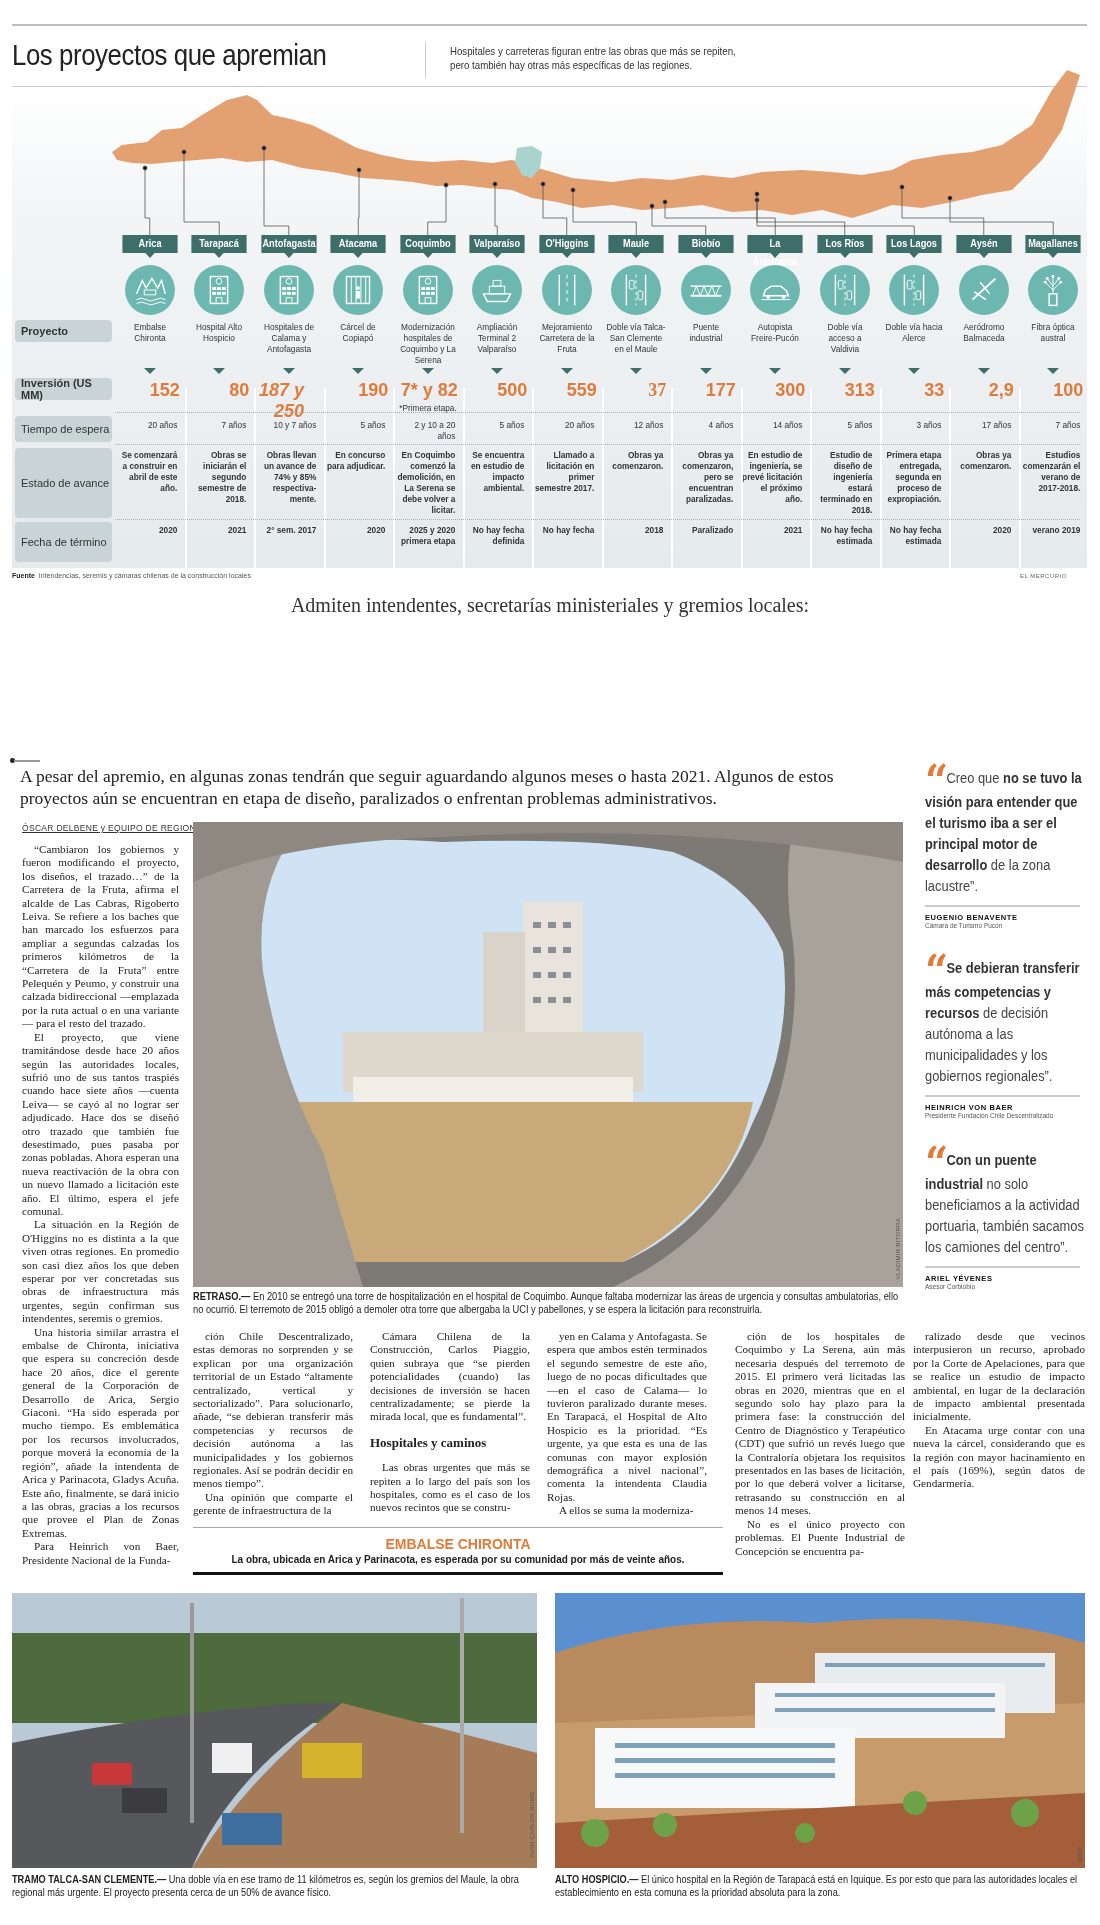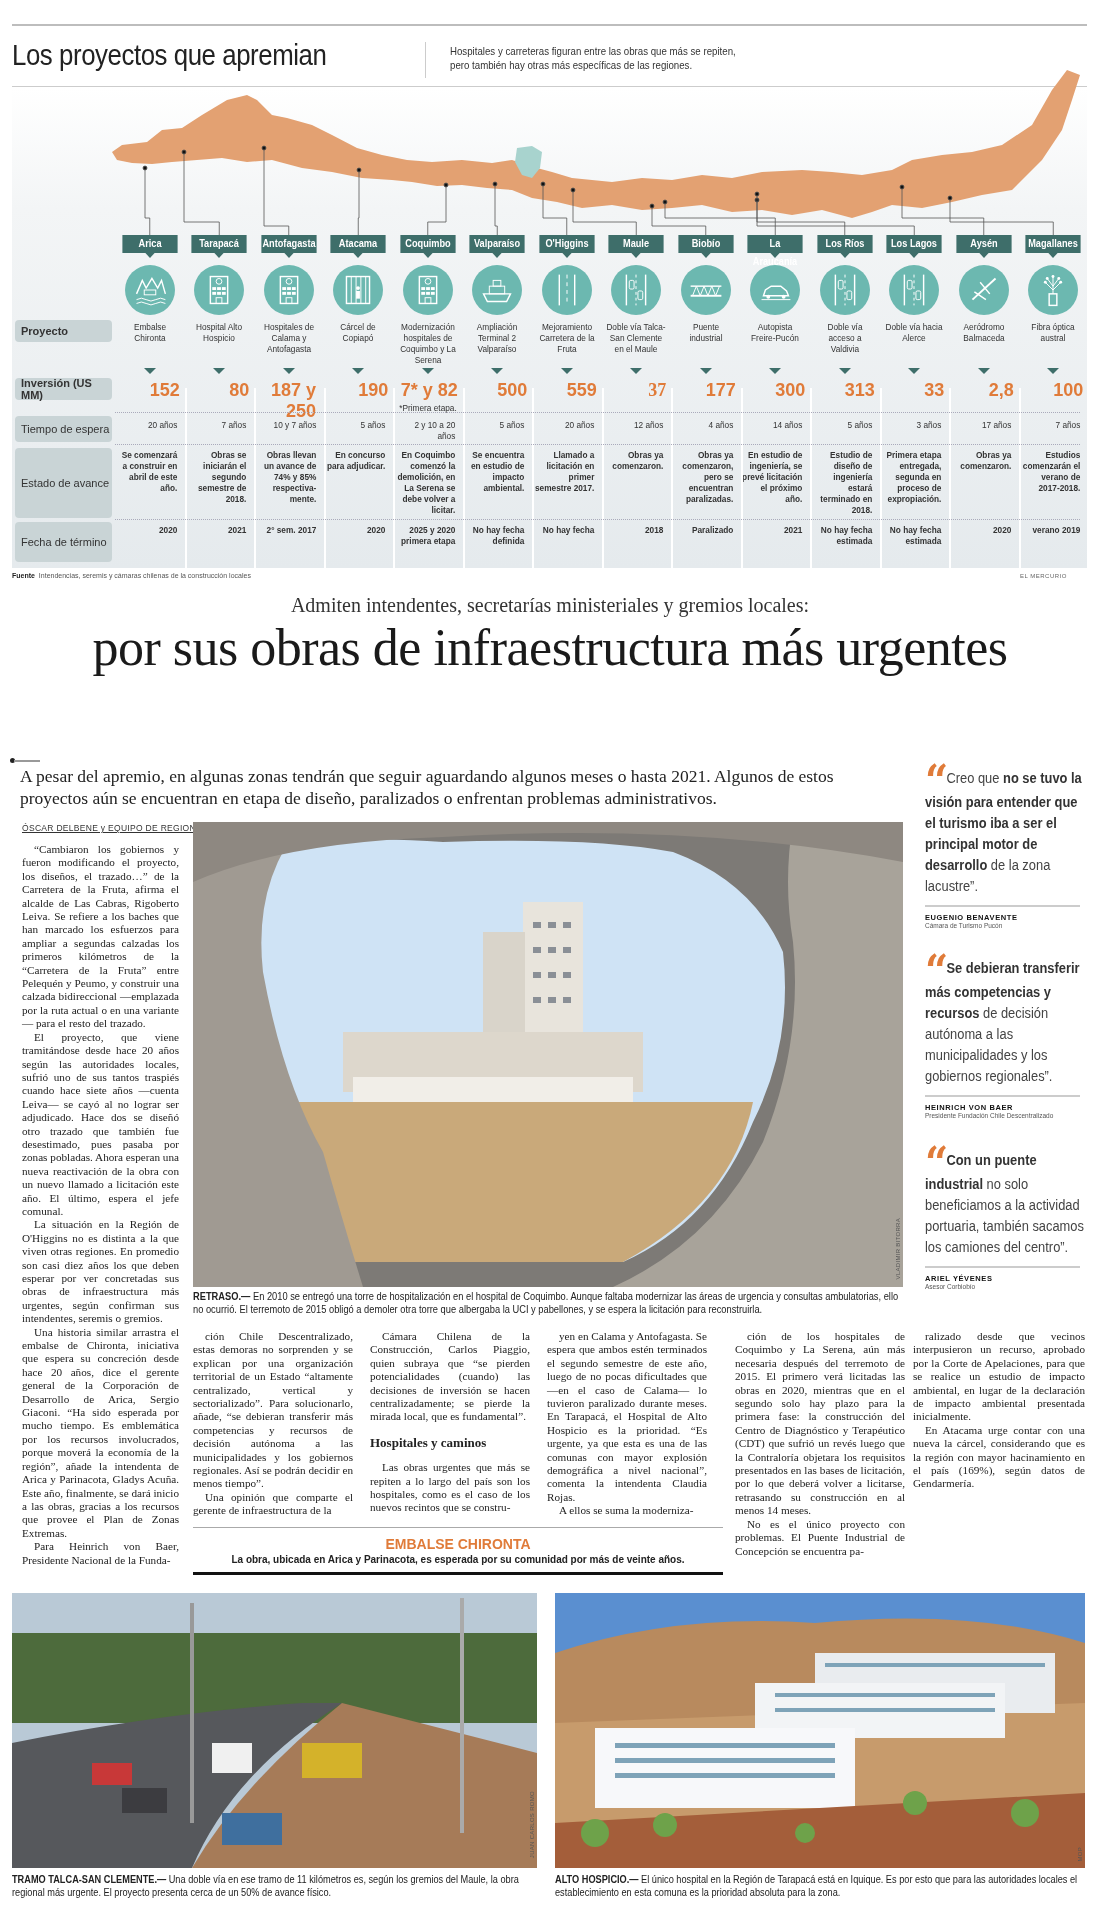--- a/index.html
+++ b/index.html
@@ -158,21 +158,21 @@
           <rect x="24" y="23" width="4" height="3"></rect>
           <rect x="29" y="23" width="4" height="3"></rect>
           <rect x="19" y="28" width="4" height="3"></rect>
           <rect x="24" y="28" width="4" height="3"></rect>
           <rect x="29" y="28" width="4" height="3"></rect>
         </g>
         <rect x="23" y="34" width="6" height="6" fill="none" stroke="#fff"></rect>
       </svg></div>
     <div class="cell center" style="left: 255.75px; top: 322px;">Hospitales de Calama y Antofagasta</div>
     <div class="arrow-down" style="left: 282.75px; top: 368px;"></div>
-    <div class="inv" style="left: 250px; top: 380px;">187 y 250</div>
+    <div class="inv" style="left: 238px; top: 380px; font-style: italic;">187 y 250</div>
     <div class="cell right" style="left: 252.75px; top: 420px;">10 y 7 años</div>
     <div class="cell right bold" style="left: 252.75px; top: 450px;">Obras llevan un avance de 74% y 85% respectiva-mente.</div>
     <div class="cell right bold" style="left: 252.75px; top: 525px;">2° sem. 2017</div>
     <div class="col-sep" style="left: 254px;"></div>
     <div class="region-tag" style="left: 328.25px; top: 235px; position: absolute;">Atacama</div>
     <div class="icon-circle" style="left: 333.25px; top: 265px;"><svg viewBox="0 0 52 52">
         <rect x="14" y="12" width="24" height="28" fill="none" stroke="#fff" stroke-width="1.5"></rect>
         <g stroke="#fff">
           <line x1="19" y1="12" x2="19" y2="40"></line>
           <line x1="24" y1="12" x2="24" y2="40"></line>
@@ -309,21 +309,21 @@
     <div class="cell right bold" style="left: 878.25px; top: 450px;">Primera etapa entregada, segunda en proceso de expropiación.</div>
     <div class="cell right bold" style="left: 878.25px; top: 525px;">No hay fecha estimada</div>
     <div class="col-sep" style="left: 879.5px;"></div>
     <div class="region-tag" style="left: 953.75px; top: 235px; position: absolute;">Aysén</div>
     <div class="icon-circle" style="left: 958.75px; top: 265px;"><svg viewBox="0 0 52 52">
         <line x1="14" y1="36" x2="38" y2="14" stroke="#fff" stroke-width="2"></line>
         <path d="M22,18 L32,30 M16,28 L28,36" stroke="#fff" stroke-width="1.5"></path>
       </svg></div>
     <div class="cell center" style="left: 950.75px; top: 322px;">Aeródromo Balmaceda</div>
     <div class="arrow-down" style="left: 977.75px; top: 368px;"></div>
-    <div class="inv" style="left: 947.75px; top: 380px;">2,8</div>
+    <div class="inv" style="left: 947.75px; top: 380px;">2,9</div>
     <div class="cell right" style="left: 947.75px; top: 420px;">17 años</div>
     <div class="cell right bold" style="left: 947.75px; top: 450px;">Obras ya comenzaron.</div>
     <div class="cell right bold" style="left: 947.75px; top: 525px;">2020</div>
     <div class="col-sep" style="left: 949px;"></div>
     <div class="region-tag" style="left: 1023.25px; top: 235px; position: absolute;">Magallanes</div>
     <div class="icon-circle" style="left: 1028.25px; top: 265px;"><svg viewBox="0 0 52 52">
         <rect x="22" y="30" width="8" height="12" fill="none" stroke="#fff" stroke-width="1.5"></rect>
         <path d="M26,30 L26,12 M26,26 L18,18 M26,26 L34,18 M26,22 L20,14 M26,22 L32,14" stroke="#fff" fill="none"></path>
         <g fill="#fff">
           <circle cx="26" cy="12" r="1.5"></circle>
@@ -350,21 +350,20 @@
 
 <div class="dotted" style="top:412px;"></div>
 <div class="dotted" style="top:444px;"></div>
 <div class="dotted" style="top:519px;"></div>
 
 <div class="abs fuente"><b>Fuente</b>&nbsp; <span>Intendencias, seremis y cámaras chilenas de la construcción locales</span></div>
 <div class="abs mercurio">EL MERCURIO</div>
 
 <div class="abs kicker">Admiten intendentes, secretarías ministeriales y gremios locales:</div>
 <div class="abs headline">
-  <div>por sus obras de infraestructura más urgentes</div>
 </div>
 <div class="abs lead-dot"></div>
 <div class="abs lead-bar"></div>
 <div class="abs lead">A pesar del apremio, en algunas zonas tendrán que seguir aguardando algunos meses o hasta 2021. Algunos de estos proyectos aún se encuentran en etapa de diseño, paralizados o enfrentan problemas administrativos.</div>
 <div class="abs byline">ÓSCAR DELBENE y EQUIPO DE REGIONES</div>
 
 <div class="abs body-col col1">
     <p>“Cambiaron los gobiernos y fueron modificando el proyecto, los diseños, el trazado…” de la Carretera de la Fruta, afirma el alcalde de Las Cabras, Rigoberto Leiva. Se refiere a los baches que han marcado los esfuerzos para ampliar a segundas calzadas los primeros kilómetros de la “Carretera de la Fruta” entre Pelequén y Peumo, y construir una calzada bidireccional —emplazada por la ruta actual o en una variante— para el resto del trazado.</p>
     <p>El proyecto, que viene tramitándose desde hace 20 años según las autoridades locales, sufrió uno de sus tantos traspiés cuando hace siete años —cuenta Leiva— se cayó al no lograr ser adjudicado. Hace dos se diseñó otro trazado que también fue desestimado, pues pasaba por zonas pobladas. Ahora esperan una nueva reactivación de la obra con un nuevo llamado a licitación este año. El último, espera el jefe comunal.</p>
     <p>La situación en la Región de O'Higgins no es distinta a la que viven otras regiones. En promedio son casi diez años los que deben esperar por ver concretadas sus obras de infraestructura más urgentes, según confirman sus intendentes, seremis o gremios.</p>

